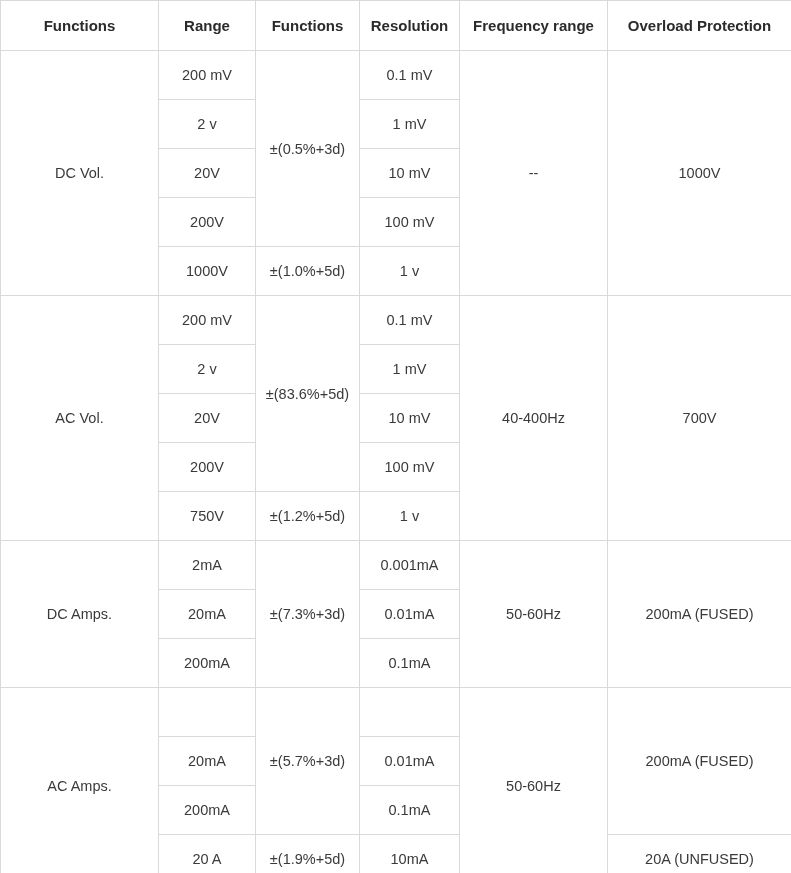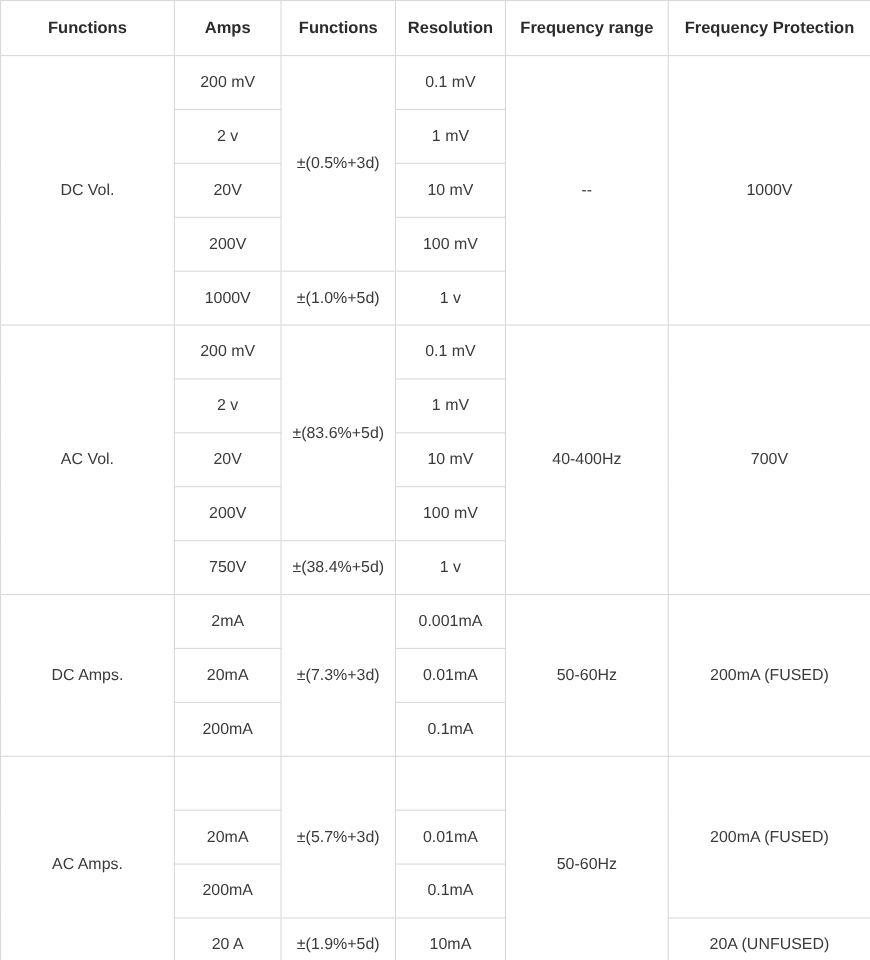--- a/index.html
+++ b/index.html
@@ -67,25 +67,25 @@
     <col class="c-fn">
       <col class="c-range">
       <col class="c-acc">
       <col class="c-res">
       <col class="c-freq">
       <col class="c-ovl">
   </colgroup>
   <thead>
     <tr>
       <th>Functions</th>
-      <th>Amps</th>
+      <th>Range</th>
       <th>Functions</th>
       <th>Resolution</th>
       <th>Frequency range</th>
-      <th>Frequency Protection</th>
+      <th>Overload Protection</th>
     </tr>
   </thead>
   <tbody>
 
     <tr>
       <td rowspan="5" class="fn-bold">DC Vol.</td>
       <td>200 mV</td>
       <td rowspan="4">±(0.5%+3d)</td>
       <td>0.1 mV</td>
       <td rowspan="5">--</td>
@@ -124,21 +124,21 @@
     <tr>
       <td>20V</td>
       <td>10 mV</td>
     </tr>
     <tr>
       <td>200V</td>
       <td>100 mV</td>
     </tr>
     <tr>
       <td>750V</td>
-      <td>±(38.4%+5d)</td>
+      <td>±(1.2%+5d)</td>
       <td>1 v</td>
     </tr>
 
     <tr>
       <td rowspan="3" class="fn-bold">DC Amps.</td>
       <td>2mA</td>
       <td rowspan="3">±(7.3%+3d)</td>
       <td>0.001mA</td>
       <td rowspan="3">50-60Hz</td>
       <td rowspan="3">200mA (FUSED)</td>

